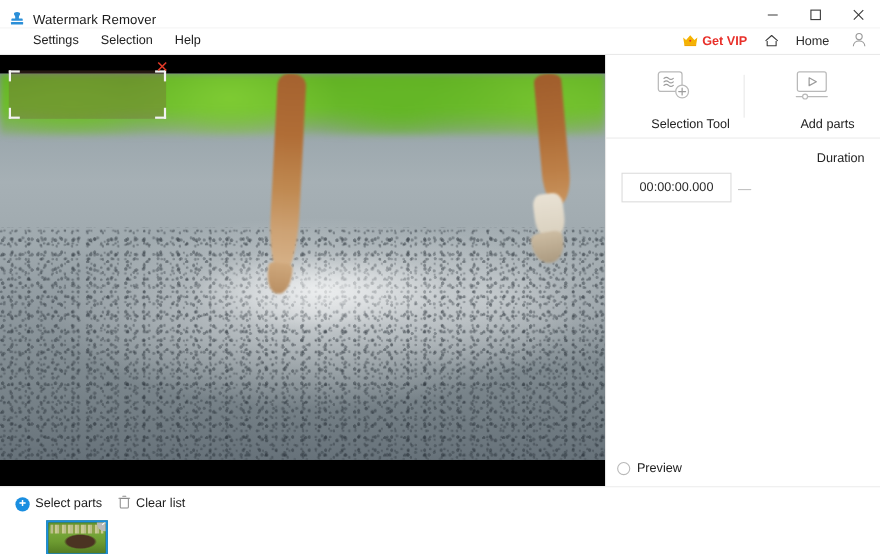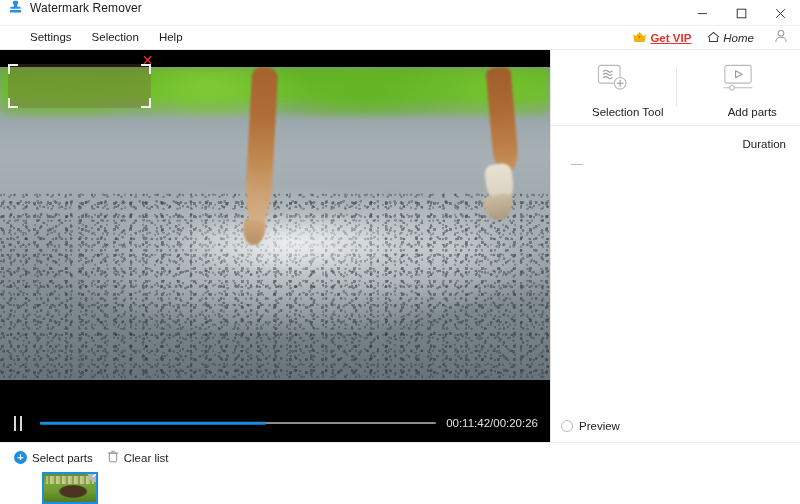--- a/index.html
+++ b/index.html
@@ -14,21 +14,21 @@
     position: relative;
     width: 800px; height: 504px;
     background: #ffffff;
     display: flex; flex-direction: column;
   }
 
   
   .titlebar {
     height: 26px;
     background: #ffffff;
-    display: flex; align-items: flex-start;
+    display: flex; align-items: flex-end;
     flex: 0 0 26px;
     position: relative;
     border-bottom: 1px solid #f2f2f2;
   }
   .titlebar-left { display: flex; align-items: center; padding-left: 8px; gap: 7px; }
   .app-icon { width: 15px; height: 15px; display: block; }
   .app-title { font-size: 12px; color: #1b1b1b; letter-spacing: .1px; }
 
   .winbtns { position: absolute; right: 0; top: 0; height: 26px; display: flex; }
   .winbtn {
@@ -52,26 +52,26 @@
     line-height: 1;
   }
 
   .menubar-right {
     position: absolute; right: 6px; top: 0; height: 24px;
     display: flex; align-items: center; gap: 2px;
   }
   .vip-btn {
     display: flex; align-items: center; gap: 3px;
     padding: 2px 6px;
-    font-size: 11.5px; color: #e8302a; font-weight: 700; text-decoration: underline;
+    font-size: 11.5px; color: #e8302a; font-weight: 700;
   }
   .home-btn {
-    display: flex; align-items: center; gap: 3px;
+    display: flex; align-items: center; gap: 15px;
     padding: 2px 8px;
-    font-size: 11.5px; color: #2b2b2b; font-style: italic;
+    font-size: 11.5px; color: #2b2b2b;
   }
   .account-btn { padding: 2px 6px 2px 10px; display: flex; align-items: center; }
 
   
   .body-split { flex: 1 1 auto; display: flex; min-height: 0; }
 
   
   .stage {
     width: 550px; flex: 0 0 550px;
     background: #000;
@@ -413,31 +413,20 @@
         <div class="wm-box">
           <div class="wm-fill"></div>
           <div class="corner tl"></div>
           <div class="corner tr"></div>
           <div class="corner bl"></div>
           <div class="corner br"></div>
           <div class="wm-close">✕</div>
         </div>
       </div>
 
-      <div class="playerbar">
-        <div class="pause-btn">
-            <i></i>
-            <i></i>
-          </div>
-        <div class="track">
-          <div class="track-bg"></div>
-          <div class="track-fill" id="track-fill" style="width: 57%;"></div>
-        </div>
-        <div class="timecode">00:11:42/00:20:26</div>
-      </div>
     </div>
 
     <div class="panel">
       <div class="tools-row">
         <div class="tool">
           <span>
             <svg width="34" height="30" viewBox="0 0 36 32">
               <rect x="2.5" y="2.5" width="23" height="19" rx="2.5" fill="none" stroke="#b9b9b9" stroke-width="1.2"></rect>
               <path d="M8 8.8c1.5-1.4 3-1.4 4.5 0s3 1.4 4.5 0" fill="none" stroke="#9c9c9c" stroke-width="1.2" stroke-linecap="round"></path>
               <path d="M8 12.2c1.5-1.4 3-1.4 4.5 0s3 1.4 4.5 0" fill="none" stroke="#9c9c9c" stroke-width="1.2" stroke-linecap="round"></path>
@@ -457,20 +446,21 @@
               <circle cx="11.5" cy="26.4" r="2.4" fill="#fff" stroke="#b9b9b9" stroke-width="1.2"></circle>
             </svg>
           </span>
           <span class="tool-label">Add parts</span>
         </div>
       </div>
 
       <div class="duration-block">
         <div class="duration-label">Duration</div>
         <div class="duration-row">
+          <div class="time-input">00:00:00.000</div>
           <div class="dash">—</div>
         </div>
       </div>
 
       <div class="preview-row">
         <span class="radio"></span>
         <span class="preview-label">Preview</span>
       </div>
     </div>
   </div>

